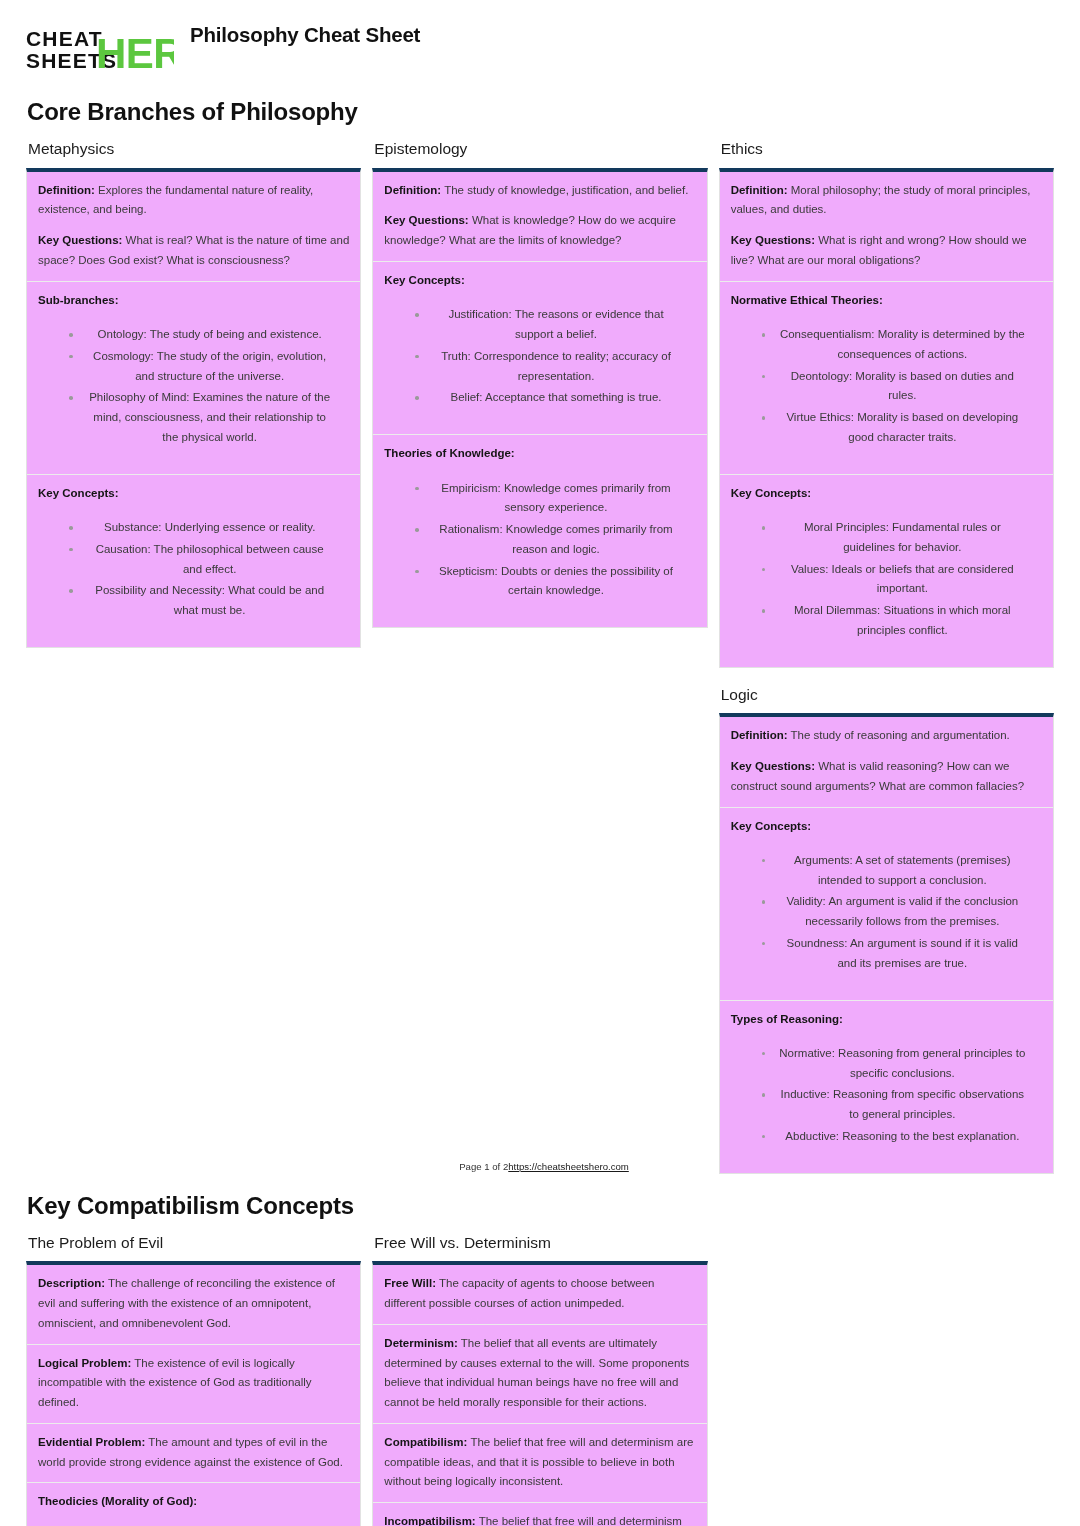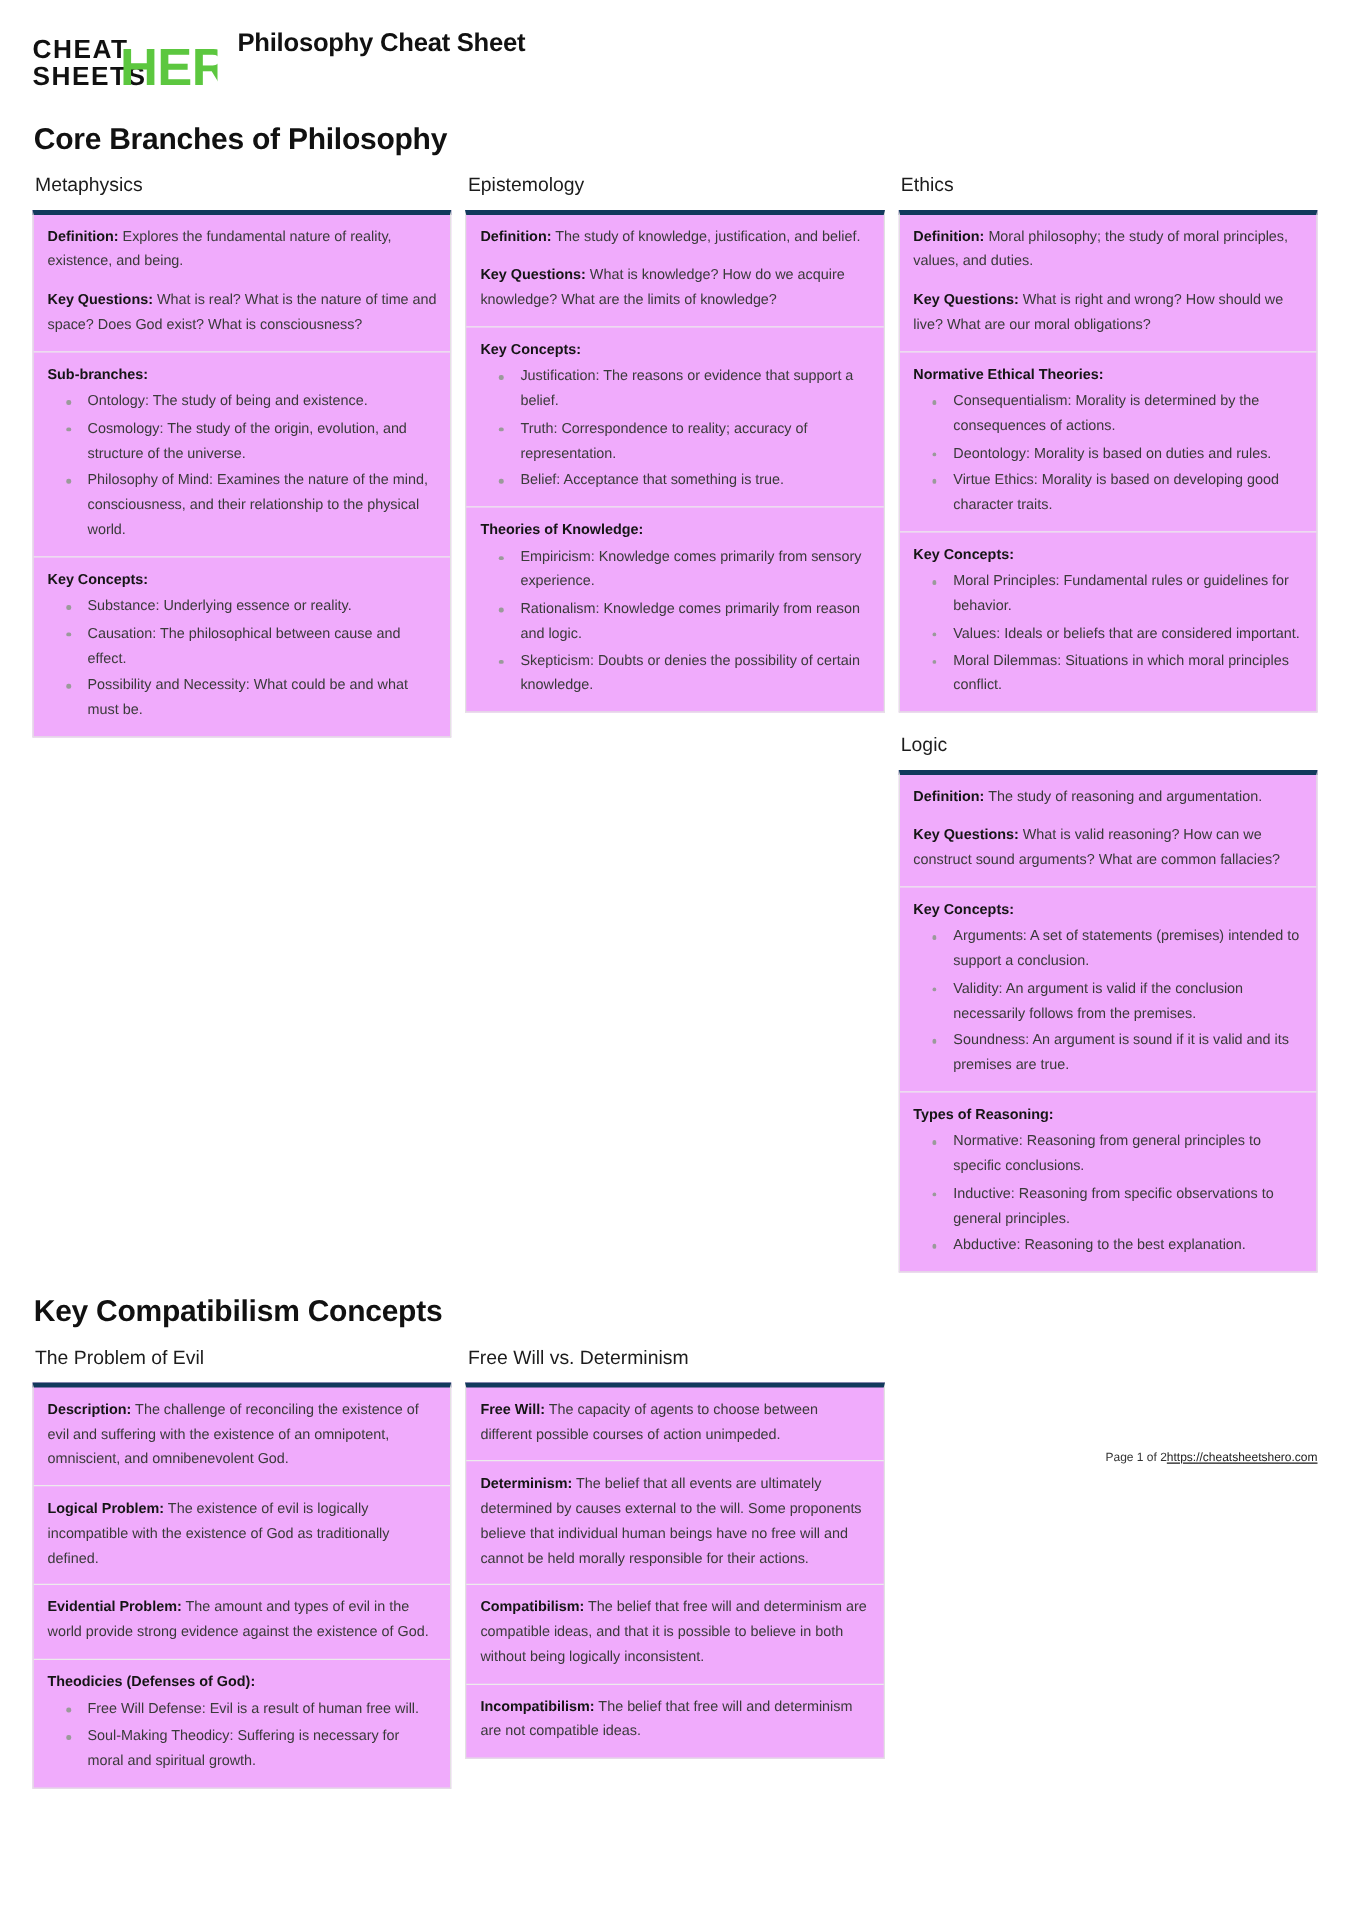--- a/index.html
+++ b/index.html
@@ -111,22 +111,23 @@
 
   .row-label {
     display: block;
     font-size: 11.5px;
     line-height: 1.6;
     margin-bottom: 3px;
   }
 
   ul.bullets {
     list-style: none;
-    margin: 0;
+    margin: 16px;
     padding: 0;
+    text-align: center;
   }
   ul.bullets li {
     position: relative;
     padding-left: 32px;
     font-size: 11.5px;
     line-height: 1.72;
     color: #3a3a3a;
     margin-top: 2px;
   }
   ul.bullets li::before {
@@ -140,21 +141,21 @@
     background: #9a9a9a;
   }
 
   
   .footer {
     position: absolute;
     left: 34px;
     right: 26px;
     bottom: 22px;
     display: flex;
-    justify-content: flex-end;
+    justify-content: center;
     align-items: baseline;
     font-size: 9.6px;
     color: #333333;
   }
   .footer .url {
     color: #1a1a1a;
     text-decoration: underline;
   }
 </style>
 </head>
@@ -288,21 +289,21 @@
               <div class="card-row">
                 <div class="row-p"><b>Description:</b> The challenge of reconciling the existence of evil and suffering with the existence of an omnipotent, omniscient, and omnibenevolent God.</div>
               </div>
               <div class="card-row">
                 <div class="row-p"><b>Logical Problem:</b> The existence of evil is logically incompatible with the existence of God as traditionally defined.</div>
               </div>
               <div class="card-row">
                 <div class="row-p"><b>Evidential Problem:</b> The amount and types of evil in the world provide strong evidence against the existence of God.</div>
               </div>
               <div class="card-row">
-                <div class="row-label">Theodicies (Defenses of God):</div>
+                <div class="row-label">Theodicies (Morality of God):</div>
                 <ul class="bullets">
                   <li>Free Will Defense: Evil is a result of human free will.</li>
                   <li>Soul-Making Theodicy: Suffering is necessary for moral and spiritual growth.</li>
                 </ul>
               </div>
             </div>
           </div>
           <div class="col">
             <div class="card-title">Free Will vs. Determinism</div>
             <div class="card">

